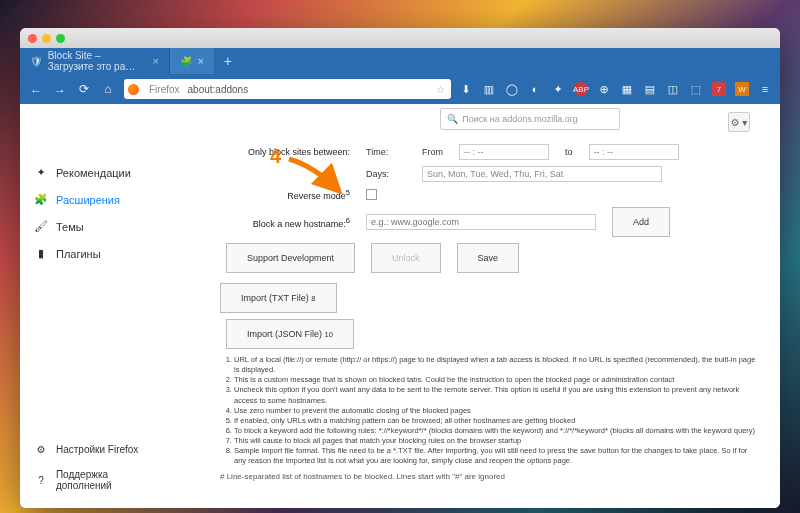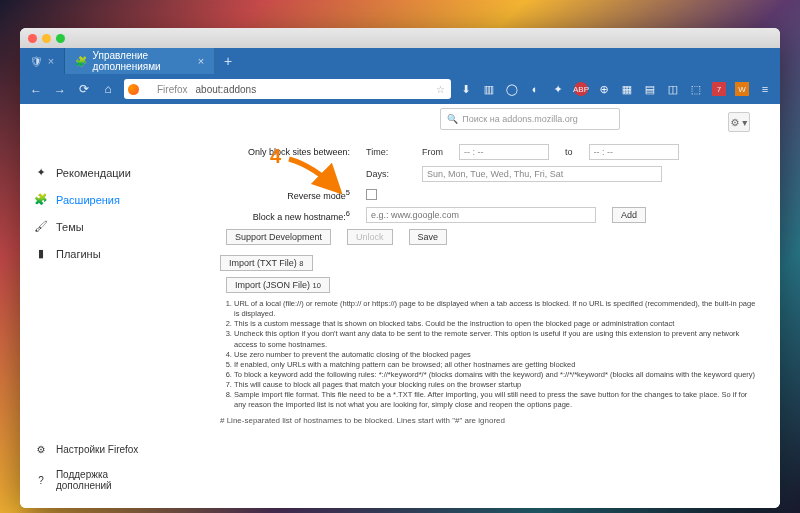--- a/index.html
+++ b/index.html
@@ -9,40 +9,40 @@
 .dot{width:9px;height:9px;border-radius:50%}
 .red{background:#ff5f56}.yellow{background:#ffbd2e}.green{background:#27c93f}
 .tabstrip{height:26px;background:#2b6cb0;display:flex;align-items:stretch}
 .tab{display:flex;align-items:center;padding:0 10px;font-size:10px;color:#cfe0f3;gap:5px;max-width:150px;border-right:1px solid rgba(0,0,0,.15)}
 .tab.active{background:#3a7ebf;color:#fff}
 .tab-close{font-size:11px;opacity:.7}
 .newtab{width:26px;display:flex;align-items:center;justify-content:center;color:#cfe0f3;font-size:14px}
 .navbar{height:30px;background:#2b6cb0;display:flex;align-items:center;padding:0 8px;gap:8px;color:#fff}
 .navbtn{width:16px;text-align:center;font-size:12px;opacity:.85}
 .urlbar{flex:1;height:20px;background:#fff;border-radius:3px;display:flex;align-items:center;font-size:10px;overflow:hidden}
-.urlprefix{background:#fff;color:#888;padding:0 4px;display:flex;align-items:center;gap:18px}
+.urlprefix{background:#fff;color:#888;padding:0 4px;display:flex;align-items:center;gap:10px}
 .fflogo{width:11px;height:11px;border-radius:50%;background:radial-gradient(circle at 30% 30%,#ff9500,#ff5722)}
 .urltext{padding:0 4px;color:#555}
 .urlstar{margin-left:auto;padding:0 6px;color:#aaa}
 .toolicons{display:flex;gap:9px;align-items:center}
 .ticon{width:14px;height:14px;display:flex;align-items:center;justify-content:center;font-size:11px;opacity:.9}
 .content{flex:1;display:flex;background:#fff;overflow:hidden}
 .sidebar{width:160px;padding:55px 0 10px 0;display:flex;flex-direction:column;font-size:11px}
 .searchbox{position:absolute;top:108px;left:440px;width:180px;height:22px;border:1px solid #ccc;border-radius:2px;font-size:9px;padding:0 6px;display:flex;align-items:center;color:#999;gap:4px}
 .sb-item{display:flex;align-items:center;gap:8px;padding:7px 14px;color:#333;cursor:pointer}
 .sb-item.active{color:#0a84ff;font-weight:500}
 .sb-icon{width:14px;text-align:center}
 .sb-footer{margin-top:auto;font-size:10px;color:#555}
 .main{flex:1;padding:40px 20px 10px 40px;font-size:9px;color:#333;overflow:hidden;position:relative}
 .gear{position:absolute;top:8px;right:30px;width:22px;height:20px;border:1px solid #ccc;border-radius:2px;display:flex;align-items:center;justify-content:center;font-size:10px;color:#666;background:#f5f5f5}
 .row{display:flex;align-items:center;margin-bottom:6px;gap:16px}
 .label{width:130px;text-align:right;font-size:9px;color:#222}
 .label-sm{width:40px;text-align:left}
 .inp{border:1px solid #ccc;height:16px;font-size:9px;padding:0 4px;background:#fff;color:#888}
-.btn{border:1px solid #bbb;background:#f8f8f8;height:16px;font-size:9px;padding:0 8px;display:inline-flex;align-items:center;color:#333;cursor:pointer}
+.btn{border:1px solid #bbb;background:#f8f8f8;height:30px;font-size:9px;padding:0 20px;display:inline-flex;align-items:center;color:#333;cursor:pointer}
 .btn.dis{color:#bbb}
 .cb{width:11px;height:11px;border:1px solid #999;background:#fff}
 .foot{font-size:7.5px;color:#444;line-height:1.35;margin-top:4px}
 .foot ol{padding-left:14px}
 .code{font-family:Liberation Sans, sans-serif;font-size:8px;color:#555;margin-top:6px}
 .arrow-annot{position:absolute;top:145px;left:270px;pointer-events:none}
 .arrow-num{color:#f57c00;font-weight:bold;font-size:20px;position:absolute;top:0;left:0}
 .ticon-wrap{position:relative}
 </style>
 </head>
@@ -51,25 +51,25 @@
 <div class="window">
   <div class="titlebar">
     <div class="dot red"></div>
     <div class="dot yellow"></div>
     <div class="dot green"></div>
   </div>
 
   <div class="tabstrip">
     <div class="tab">
       <span>🛡</span>
+      <span>Block Site – Загрузите это ра…</span>
       <span class="tab-close">×</span>
     </div>
     <div class="tab active">
       <span>🧩</span>
-      <span>Управление дополнениями</span>
       <span class="tab-close">×</span>
     </div>
     <div class="newtab">+</div>
   </div>
 
   <div class="navbar">
     <span class="navbtn">←</span>
     <span class="navbtn">→</span>
     <span class="navbtn">⟳</span>
     <span class="navbtn">⌂</span>

